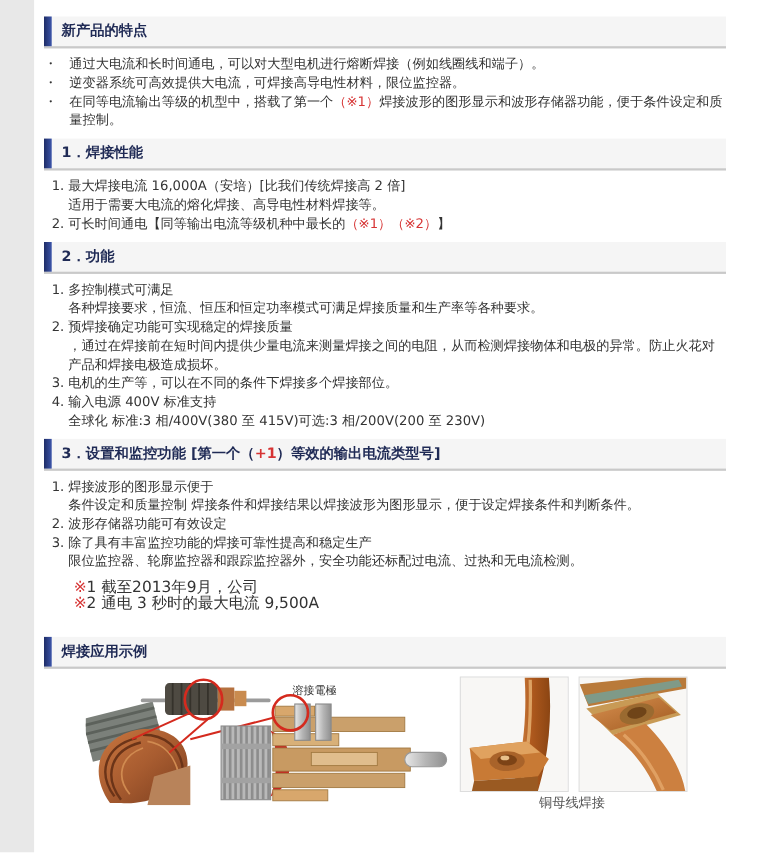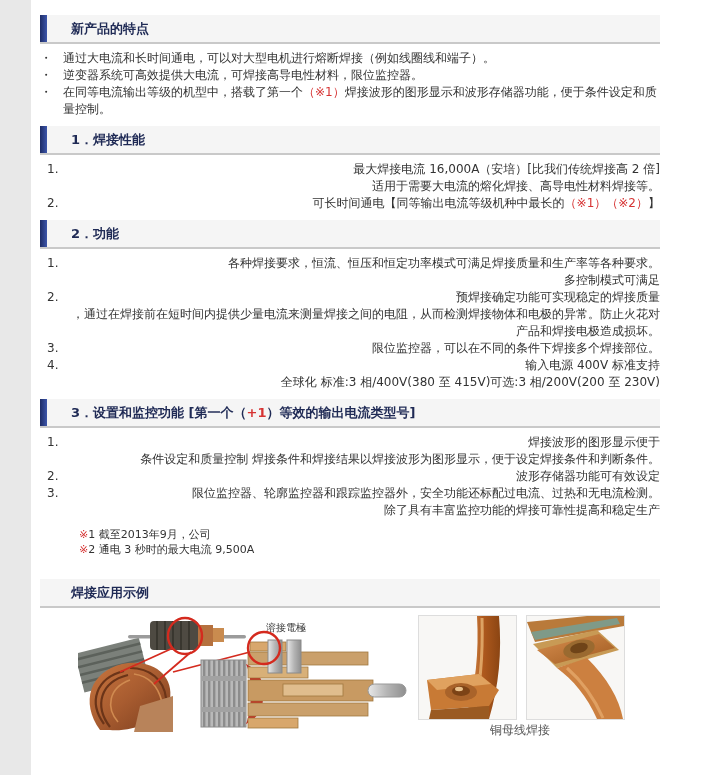--- a/index.html
+++ b/index.html
@@ -7,35 +7,35 @@
     width:706px;height:775px;overflow:hidden;position:relative;
     background:#ffffff;
     font-family:"DejaVu Sans","Liberation Sans",sans-serif;
     font-size:12px;color:#333333;
   }
   .left-strip{position:absolute;left:0;top:0;width:31px;height:775px;background:#e8e8e8;}
   .content{position:absolute;left:40px;top:15px;width:620px;}
   .sec-hdr{
     background:#f5f5f5;border-bottom:2px solid #c9c9c9;
     display:flex;align-items:stretch;
-    font-weight:bold;color:#1f2a55;font-size:13px;line-height:17px;gap:15px;
+    font-weight:bold;color:#1f2a55;font-size:13px;line-height:17px;
   }
   .sec-hdr .bar{width:7px;background:linear-gradient(to right,#1e2c66,#3c55aa);margin-right:9px;flex:none;}
   .sec-hdr .t{padding:5px 4px 5px 0;}
   .red{color:#d63333;}
   .bullets{padding:6px 0 8px 0;}
   .b-line{display:flex;line-height:17px;}
   .b-line .bm{width:13px;flex:none;}
   .b-line .bt{flex:1;margin-left:10px;}
   .num-list{padding:6px 0 8px 7px;}
   .item{display:flex;line-height:17px;}
   .item .n{width:15px;flex:none;}
-  .item .bd{flex:1;text-align:right;}
-  .notes{margin:8px 0 0 32px;font-size:11px;line-height:15px;}
-  .examples-hdr{margin-top:14px;align-items:flex-end;}
+  .item .bd{flex:1;}
+  .notes{margin:8px 0 0 20px;font-size:14px;line-height:15px;}
+  .examples-hdr{margin-top:14px;}
   .ex-row{position:relative;height:120px;margin-top:6px;}
   .illu{position:absolute;left:38px;top:0;}
   .photos{position:absolute;left:378px;top:1px;width:210px;}
   .photo{display:inline-block;width:97px;height:103px;border:1px solid #ddd;background:#fafafa;vertical-align:top;}
   .photo + .photo{margin-left:5px;}
   .caption{width:204px;text-align:center;color:#555555;margin-top:2px;font-size:12px;}
   svg text{font-family:"DejaVu Sans","Liberation Sans",sans-serif;}
 </style>
 </head>
 <body>
@@ -85,35 +85,35 @@
     </div>
 
     <div class="sec-hdr">
       <div class="bar"></div>
       <div class="t">2．功能</div>
     </div>
     <div class="num-list">
       <div class="item">
         <span class="n">1.</span>
         <div class="bd">
+          <div><span>多控制模式可满足</span></div>
           <div><span>各种焊接要求，恒流、恒压和恒定功率模式可满足焊接质量和生产率等各种要求。</span></div>
-          <div><span>多控制模式可满足</span></div>
         </div>
       </div>
       <div class="item">
         <span class="n">2.</span>
         <div class="bd">
           <div><span>预焊接确定功能可实现稳定的焊接质量</span></div>
           <div><span>，通过在焊接前在短时间内提供少量电流来测量焊接之间的电阻，从而检测焊接物体和电极的异常。防止火花对产品和焊接电极造成损坏。</span></div>
         </div>
       </div>
       <div class="item">
         <span class="n">3.</span>
         <div class="bd">
-          <div><span>限位监控器，可以在不同的条件下焊接多个焊接部位。</span></div>
+          <div><span>电机的生产等，可以在不同的条件下焊接多个焊接部位。</span></div>
         </div>
       </div>
       <div class="item">
         <span class="n">4.</span>
         <div class="bd">
           <div><span>输入电源 400V 标准支持</span></div>
           <div><span>全球化 标准:3 相/400V(380 至 415V)可选:3 相/200V(200 至 230V)</span></div>
         </div>
       </div>
     </div>
@@ -132,22 +132,22 @@
       </div>
       <div class="item">
         <span class="n">2.</span>
         <div class="bd">
           <div><span>波形存储器功能可有效设定</span></div>
         </div>
       </div>
       <div class="item">
         <span class="n">3.</span>
         <div class="bd">
+          <div><span>除了具有丰富监控功能的焊接可靠性提高和稳定生产</span></div>
           <div><span>限位监控器、轮廓监控器和跟踪监控器外，安全功能还标配过电流、过热和无电流检测。</span></div>
-          <div><span>除了具有丰富监控功能的焊接可靠性提高和稳定生产</span></div>
         </div>
       </div>
       <div class="notes">
         <div><span class="red">※</span><span>1 截至2013年9月，公司</span></div>
         <div><span class="red">※</span><span>2 通电 3 秒时的最大电流 9,500A</span></div>
       </div>
     </div>
 
     <div class="sec-hdr examples-hdr">
       <div class="bar"></div>

